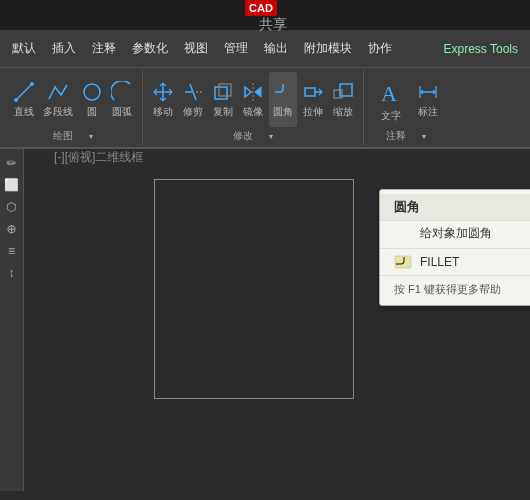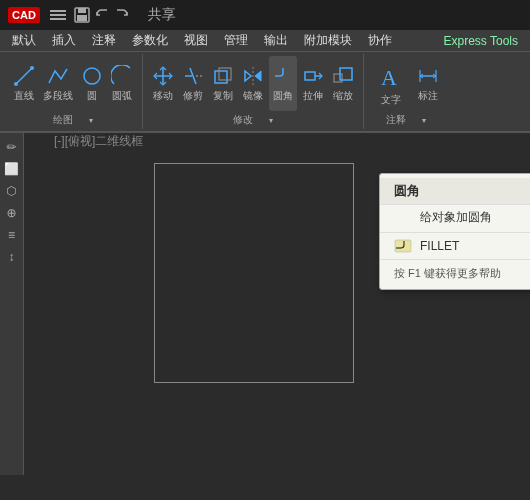--- a/index.html
+++ b/index.html
@@ -13,34 +13,35 @@
       color: #ccc;
     }
 
     
     #title-bar {
       height: 30px;
       background: #1e1e1e;
       display: flex;
       align-items: center;
       padding: 0 8px;
+      flex-direction: column;
     }
     #cad-logo {
       background: #c00;
       color: #fff;
       font-weight: bold;
       font-size: 11px;
       padding: 2px 4px;
       border-radius: 2px;
       margin-right: 8px;
     }
 
     
     #menu-bar {
-      height: 22px;
+      height: 38px;
       background: #3c3c3c;
       display: flex;
       align-items: center;
       padding: 0 4px;
       border-bottom: 1px solid #555;
     }
     .menu-item {
       color: #ddd;
       font-size: 12px;
       padding: 2px 8px;

